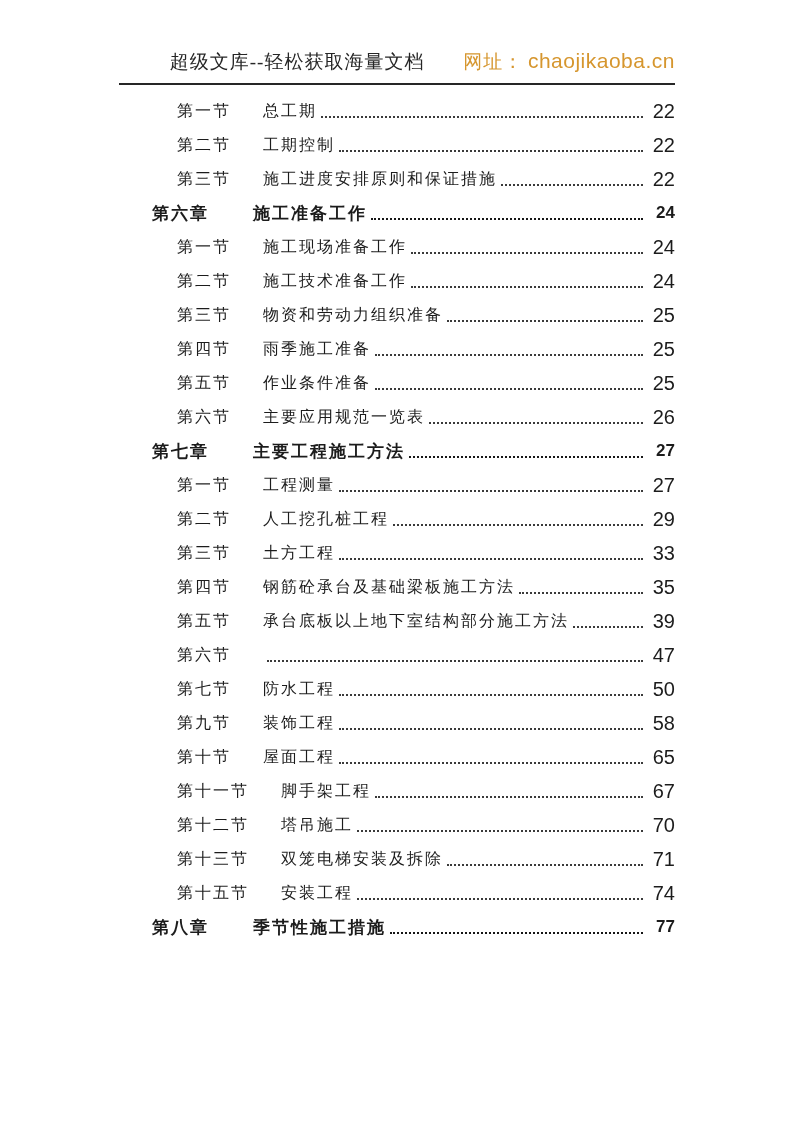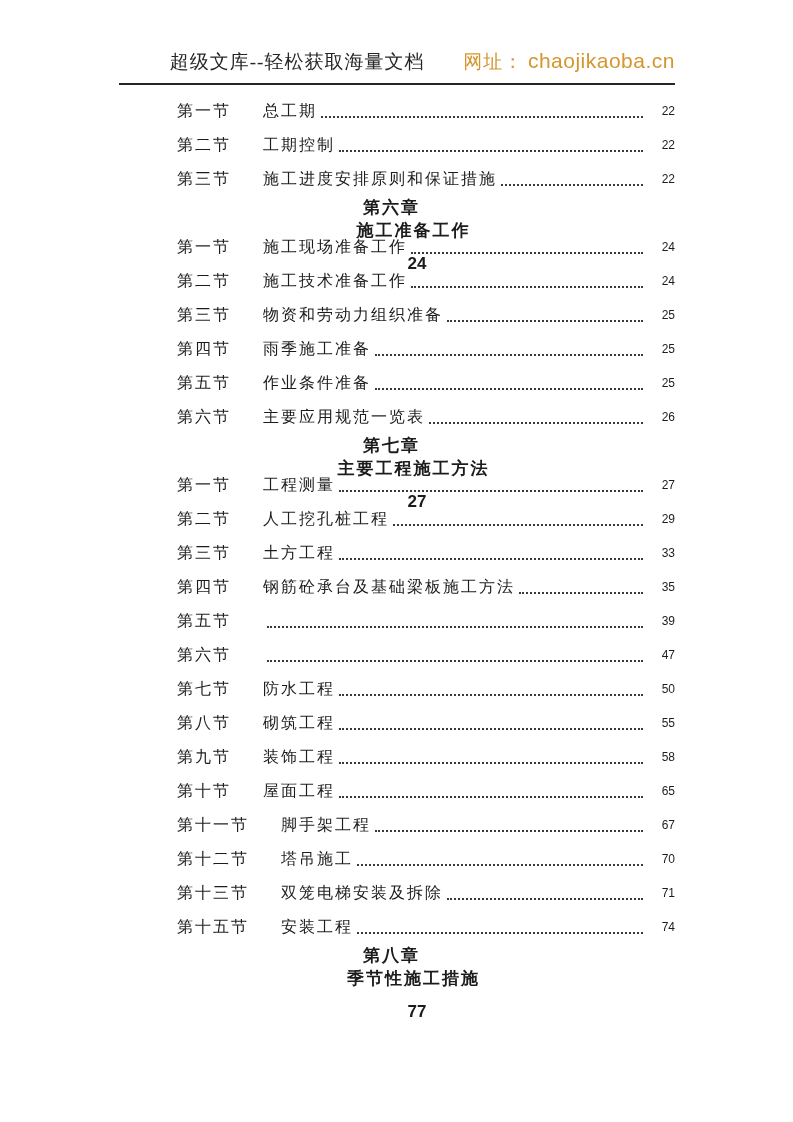--- a/index.html
+++ b/index.html
@@ -54,21 +54,20 @@
     display: flex;
     align-items: center;
     height: 34px;
     padding-left: 58px;
     font-size: 16px;
   }
   .toc-row.chapter {
     padding-left: 33px;
     font-weight: bold;
     font-size: 17px;
-    flex-direction: column;
   }
   .toc-label {
     flex: none;
     margin-right: 32px;
     letter-spacing: 2px;
     white-space: nowrap;
   }
   .toc-row.chapter .toc-label {
     margin-right: 44px;
   }
@@ -85,21 +84,21 @@
     border-bottom: 2px dotted #3a3a3a;
   }
   .toc-row.chapter .toc-leader {
     border-bottom-color: #161616;
   }
   .toc-page {
     flex: none;
     min-width: 26px;
     text-align: right;
     font-family: "Liberation Sans", "DejaVu Sans", sans-serif;
-    font-size: 12px;
+    font-size: 20px;
   }
   .toc-row.chapter .toc-page {
     font-size: 17px;
     font-weight: bold;
   }
 </style>
 </head>
 <body>
 
 <div class="page">
@@ -197,39 +196,34 @@
     <span class="toc-page">33</span>
   </div>
         <div class="toc-row">
     <span class="toc-label">第四节</span>
     <span class="toc-title">钢筋砼承台及基础梁板施工方法</span>
     <span class="toc-leader"></span>
     <span class="toc-page">35</span>
   </div>
         <div class="toc-row">
     <span class="toc-label">第五节</span>
+    <span class="toc-title">承台底板以上地下室结构部分施工方法</span>
     <span class="toc-leader"></span>
     <span class="toc-page">39</span>
   </div>
         <div class="toc-row">
     <span class="toc-label">第六节</span>
     <span class="toc-leader"></span>
     <span class="toc-page">47</span>
   </div>
         <div class="toc-row">
     <span class="toc-label">第七节</span>
     <span class="toc-title">防水工程</span>
     <span class="toc-leader"></span>
     <span class="toc-page">50</span>
-  </div>
-        <div class="toc-row">
-    <span class="toc-label">第八节</span>
-    <span class="toc-title">砌筑工程</span>
-    <span class="toc-leader"></span>
-    <span class="toc-page">55</span>
   </div>
         <div class="toc-row">
     <span class="toc-label">第九节</span>
     <span class="toc-title">装饰工程</span>
     <span class="toc-leader"></span>
     <span class="toc-page">58</span>
   </div>
         <div class="toc-row">
     <span class="toc-label">第十节</span>
     <span class="toc-title">屋面工程</span>

